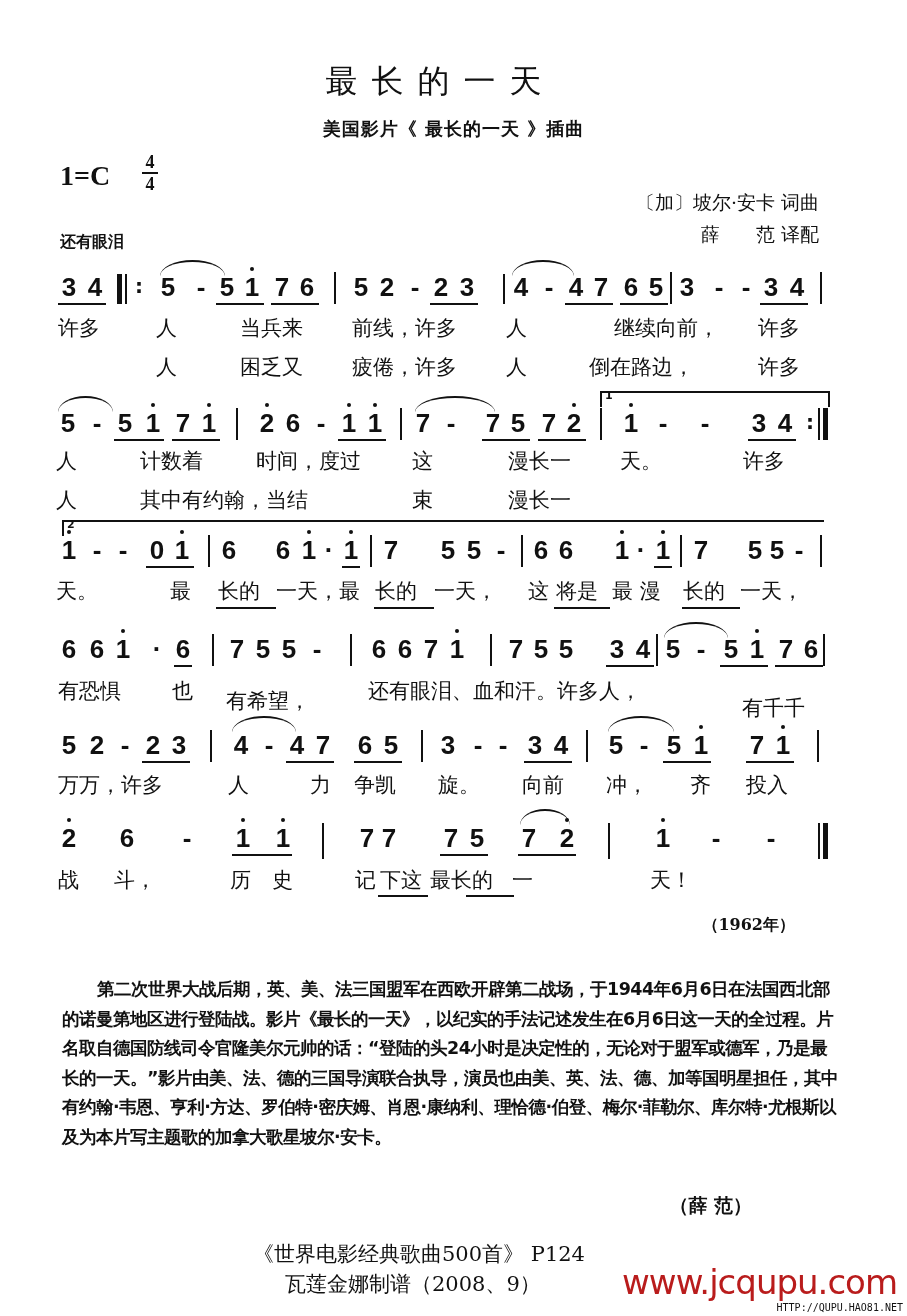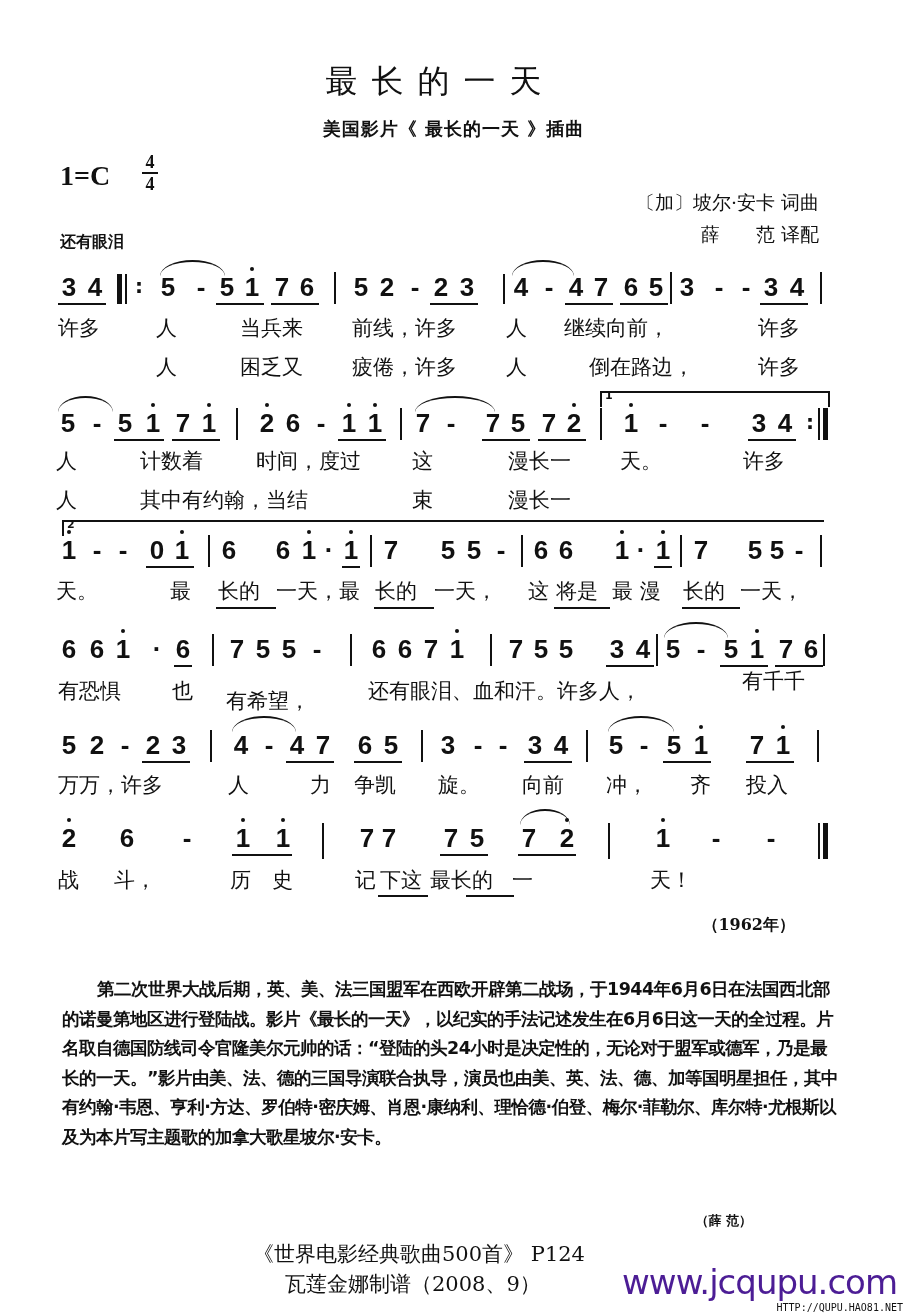--- a/index.html
+++ b/index.html
@@ -21,24 +21,24 @@
   .bl{position:absolute;width:2px;background:#111;}
   .bl.thick{width:5px;}
   .colon{position:absolute;font-weight:bold;font-size:20px;}
   .slur{position:absolute;border-top:2.5px solid #111;border-radius:50% 50% 0 0 / 100% 100% 0 0;height:14px;}
   .ly{position:absolute;font-family:"DejaVu Serif","Liberation Serif",serif;font-size:21px;line-height:26px;white-space:pre;}
   .lyul{position:absolute;height:2px;background:#111;}
   .volta{position:absolute;border-top:2px solid #111;border-left:2px solid #111;height:14px;}
   .volta span{position:absolute;top:-4px;left:3px;font-size:11px;font-weight:bold;}
   .year{right:112px;top:915px;font-size:16px;font-weight:bold;font-family:"DejaVu Serif",serif;}
   .para{left:62px;width:780px;top:975px;font-size:17.5px;line-height:29.5px;font-weight:bold;font-family:"DejaVu Sans",sans-serif;text-indent:2em;letter-spacing:-0.5px;}
-  .signer{right:155px;top:1193px;font-size:13px;font-weight:bold;margin-top:19px;}
+  .signer{right:155px;top:1193px;font-size:19px;font-weight:bold;}
   .src{left:253px;top:1240px;font-size:21px;font-family:"DejaVu Serif","Liberation Serif",serif;}
   .maker{left:285px;top:1270px;font-size:21px;font-family:"DejaVu Serif","Liberation Serif",serif;}
-  .wm{right:10px;top:1262px;font-size:34px;color:#4c1d95;font-family:"DejaVu Sans",sans-serif;letter-spacing:-1px;}
+  .wm{right:10px;top:1262px;font-size:34px;color:#b91c1c;font-family:"DejaVu Sans",sans-serif;letter-spacing:-1px;}
   .wm2{right:4px;top:1302px;font-size:10px;font-family:"DejaVu Sans Mono",monospace;}
 </style>
 </head>
 <body>
 
 <div class="abs title">最长的一天</div>
 <div class="abs subtitle">美国影片《 最长的一天 》插曲</div>
 <div class="abs key">1=C</div>
 <div class="abs timesig">
   <div>4</div>
@@ -89,21 +89,21 @@
   <span class="n" style="left:760px">3</span>
   <span class="n" style="left:786px">4</span>
   <span class="ul" style="left:760px;top:31px;width:48px"></span>
   <span class="bl" style="left:820px;top:0;height:32px"></span>
 
   <span class="ly" style="left:58px;top:43px">许多</span>
   <span class="ly" style="left:156px;top:43px">人</span>
   <span class="ly" style="left:240px;top:43px">当兵来</span>
   <span class="ly" style="left:352px;top:43px">前线，许多</span>
   <span class="ly" style="left:506px;top:43px">人</span>
-  <span class="ly" style="left:564px;top:43px">继续向前，</span>
+  <span class="ly" style="left:614px;top:43px">继续向前，</span>
   <span class="ly" style="left:758px;top:43px">许多</span>
 
   <span class="ly" style="left:156px;top:82px">人</span>
   <span class="ly" style="left:240px;top:82px">困乏又</span>
   <span class="ly" style="left:352px;top:82px">疲倦，许多</span>
   <span class="ly" style="left:506px;top:82px">人</span>
   <span class="ly" style="left:589px;top:82px">倒在路边，</span>
   <span class="ly" style="left:758px;top:82px">许多</span>
 </div>
 
@@ -248,21 +248,21 @@
   <span class="ul" style="left:720px;top:31px;width:48px"></span>
   <span class="n" style="left:775px">7</span>
   <span class="n" style="left:800px">6</span>
   <span class="ul" style="left:775px;top:31px;width:48px"></span>
   <span class="bl" style="left:823px;top:0;height:32px"></span>
 
   <span class="ly" style="left:58px;top:44px">有恐惧</span>
   <span class="ly" style="left:172px;top:44px">也</span>
   <span class="ly" style="left:226px;top:54px">有希望，</span>
   <span class="ly" style="left:368px;top:44px">还有眼泪、血和汗。许多人，</span>
-  <span class="ly" style="left:742px;top:34px">有千千</span>
+  <span class="ly" style="left:742px;top:61px">有千千</span>
 </div>
 
 <div class="row" style="top:730px">
   <span class="n" style="left:58px">5</span>
   <span class="n" style="left:86px">2</span>
   <span class="n" style="left:114px">-</span>
   <span class="n" style="left:142px">2</span>
   <span class="n" style="left:168px">3</span>
   <span class="ul" style="left:142px;top:31px;width:48px"></span>
   <span class="bl" style="left:210px;top:0;height:32px"></span>

